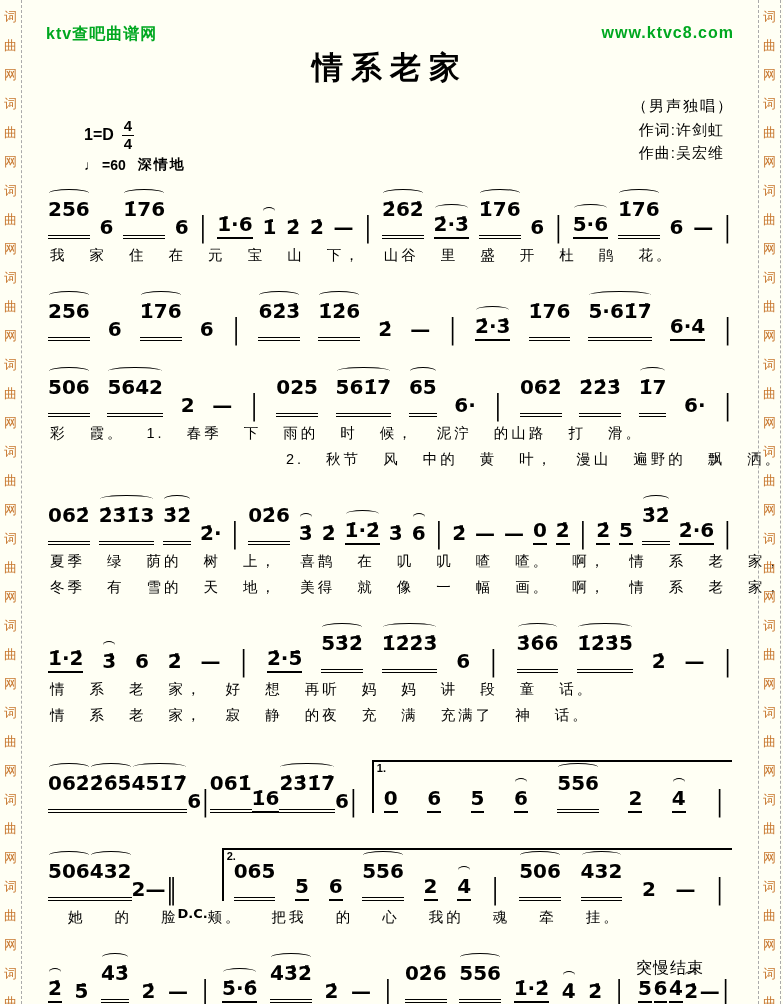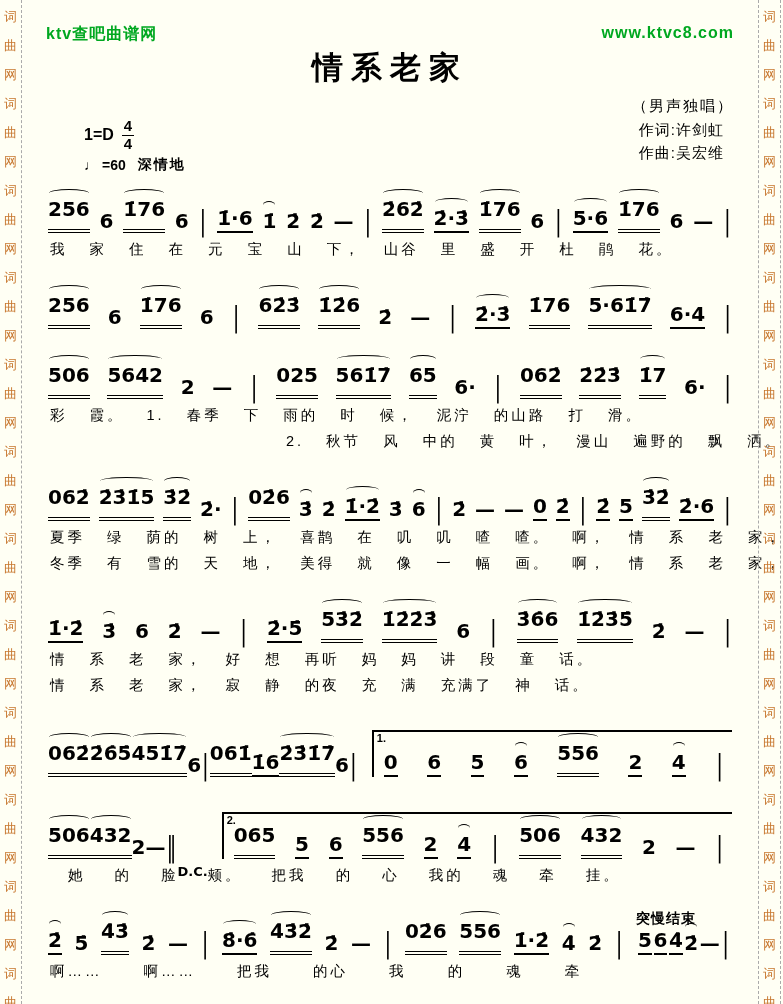--- a/index.html
+++ b/index.html
@@ -24,31 +24,31 @@
   .tempo-line{margin-top:4px;font-size:14px;font-weight:bold;display:flex;align-items:center;gap:4px;}
   .tempo-line .expr{margin-left:8px;letter-spacing:2px;}
   .credits{font-size:15px;text-align:left;margin-right:10px;line-height:1.55;letter-spacing:1px;}
   
   #score{margin-top:10px;}
   .system{margin-bottom:21px;}
   .notes{display:flex;justify-content:space-between;align-items:flex-end;padding:14px 2px 0 2px;}
   .tok{position:relative;font-size:20px;font-weight:bold;line-height:1.15;white-space:nowrap;
        font-family:"DejaVu Sans",sans-serif;}
   .tok.u1{border-bottom:2px solid #000;padding-bottom:1px;}
-  .tok.u2{border-bottom:4px double #000;padding-bottom:8px;text-align:center;}
+  .tok.u2{border-bottom:4px double #000;padding-bottom:14px;text-align:center;}
   .tok.s::before{content:"";position:absolute;left:1px;right:1px;top:-9px;height:7px;
        border-top:1.7px solid #000;border-radius:50% 50% 0 0;}
   .tok.bar{font-weight:normal;transform:scaleY(1.45);padding:0 1px;}
   .tok.dc{font-size:13px;font-weight:bold;transform:translateY(21px);}
   .volta{flex:1.05;display:flex;justify-content:space-between;align-items:flex-end;position:relative;
        border-top:2px solid #000;border-left:2px solid #000;padding:10px 8px 0 10px;margin-left:14px;}
   .volta-label{position:absolute;top:0;left:3px;font-size:11px;font-weight:bold;}
   .annot{flex:0.30;display:flex;justify-content:space-between;align-items:flex-end;position:relative;
        padding:2px 2px 0 2px;}
-  .annot-label{position:absolute;top:-17px;left:0;font-size:14px;font-weight:bold;letter-spacing:1px;}
+  .annot-label{position:absolute;top:-17px;left:0;font-size:16px;font-weight:normal;letter-spacing:1px;}
   .lyrics{font-size:14.5px;margin-top:7px;letter-spacing:3px;word-spacing:15px;white-space:nowrap;
        padding-left:4px;}
   .sys2 .lyrics{word-spacing:26px;}
   .sys3 .lyr2{padding-left:240px;}
   .sys7 .lyrics{word-spacing:22px;margin-left:18px;}
   .sys8 .lyrics{word-spacing:34px;}
 </style>
 </head>
 <body>
 
@@ -184,21 +184,21 @@
             <span class="tok u2 s">1̇7</span>
             <span class="tok">6·</span>
             <span class="tok bar">|</span>
           </div>
           <div class="lyrics lyr1">彩 霞。 1. 春季 下 雨的 时 候， 泥泞 的山路 打 滑。</div>
           <div class="lyrics lyr2">2. 秋节 风 中的 黄 叶， 漫山 遍野的 飘 洒。</div>
         </div>
         <div class="system sys4">
           <div class="notes">
             <span class="tok u2">062̇</span>
-            <span class="tok u2 s">2̇3̇1̇5</span>
+            <span class="tok u2 s">2̇3̇1̇3</span>
             <span class="tok u2 s">3̇2̇</span>
             <span class="tok">2̇·</span>
             <span class="tok bar">|</span>
             <span class="tok u2">02̇6</span>
             <span class="tok s">3̇</span>
             <span class="tok">2̇</span>
             <span class="tok u1 s">1̇·2̇</span>
             <span class="tok">3̇</span>
             <span class="tok s">6</span>
             <span class="tok bar">|</span>
@@ -292,21 +292,21 @@
           <div class="lyrics lyr1">她 的 脸 颊。 把我 的 心 我的 魂 牵 挂。</div>
         </div>
         <div class="system sys8">
           <div class="notes">
             <span class="tok u1 s">2̇</span>
             <span class="tok">5̇</span>
             <span class="tok u2 s">4̇3̇</span>
             <span class="tok">2̇</span>
             <span class="tok">—</span>
             <span class="tok bar">|</span>
-            <span class="tok u1 s">8̇·6̇</span>
+            <span class="tok u1 s">5̇·6̇</span>
             <span class="tok u2 s">4̇3̇2̇</span>
             <span class="tok">2̇</span>
             <span class="tok">—</span>
             <span class="tok bar">|</span>
             <span class="tok u2">02̇6</span>
             <span class="tok u2 s">556</span>
             <span class="tok u1">1̇·2̇</span>
             <span class="tok s">4̇</span>
             <span class="tok">2̇</span>
             <span class="tok bar">|</span>

